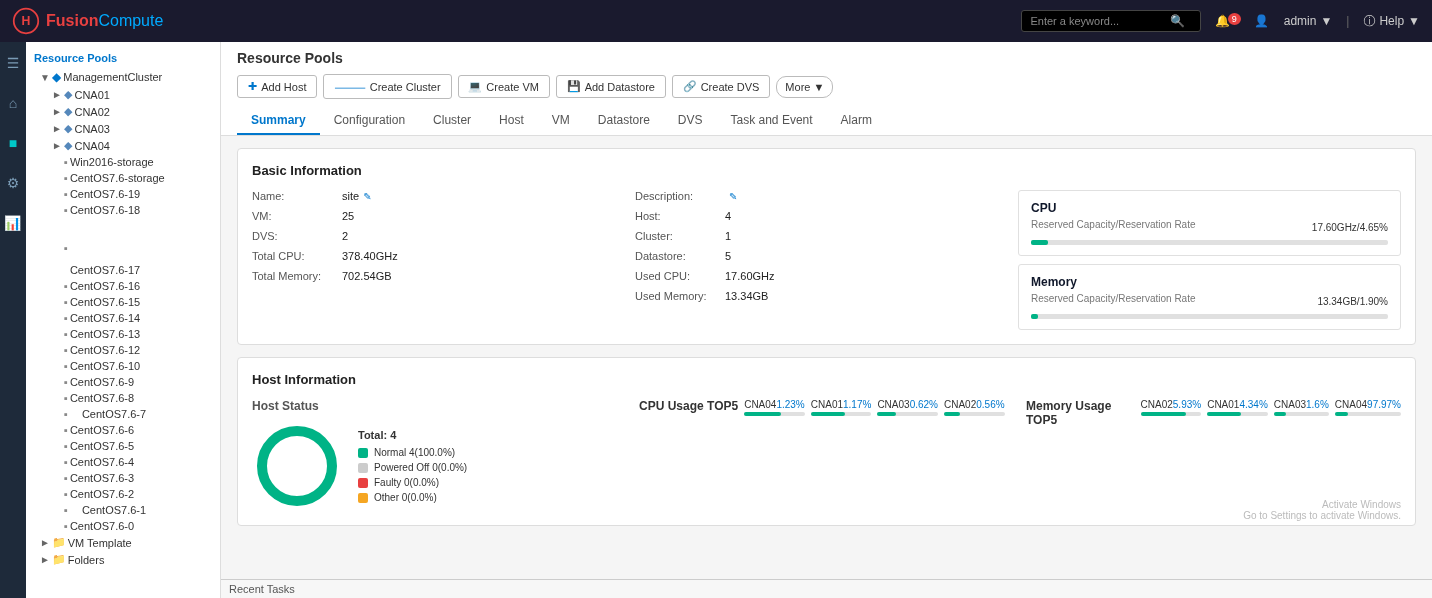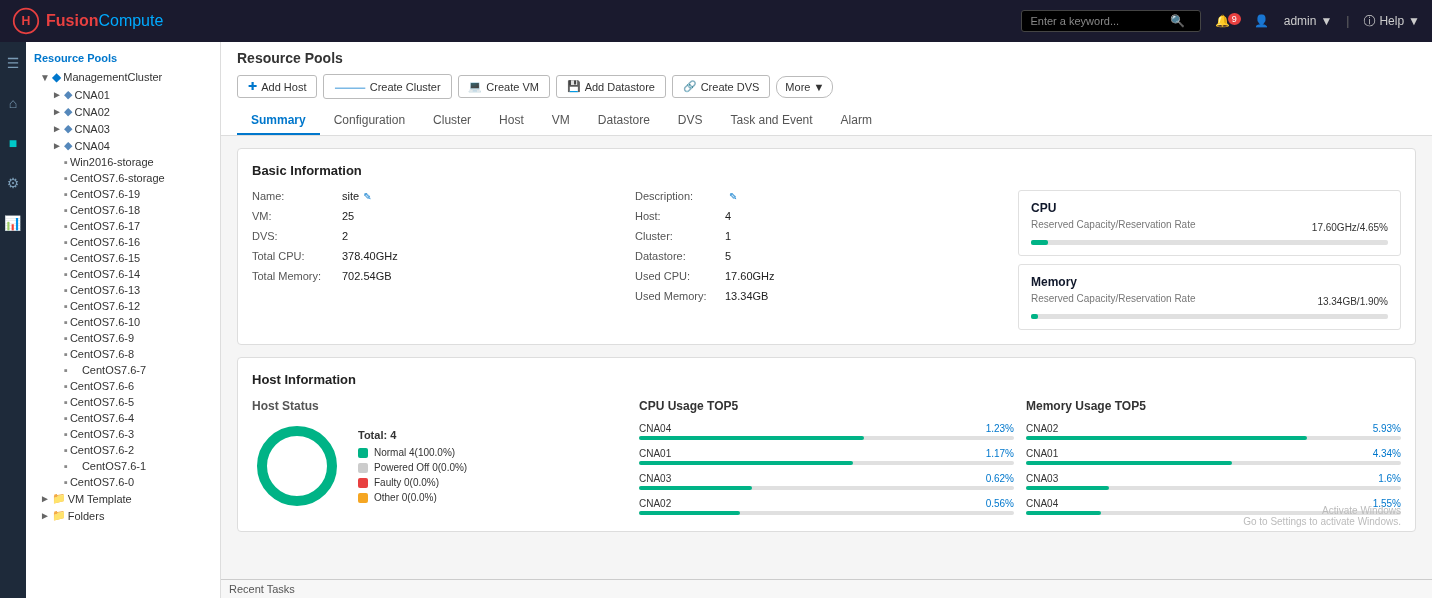--- a/index.html
+++ b/index.html
@@ -300,21 +300,21 @@
     }
     .legend-items { display: flex; flex-direction: column; gap: 4px; }
     .legend-item { display: flex; align-items: center; gap: 6px; font-size: 10px; }
     .legend-dot { width: 10px; height: 10px; border-radius: 2px; flex-shrink: 0; }
     .legend-normal { background: #00b386; }
     .legend-poweredoff { background: #ccc; }
     .legend-faulty { background: #e84040; }
     .legend-other { background: #f5a623; }
 
     
-    .usage-section { display: flex; flex-direction: column; gap: 6px; }
+    .usage-section { display: flex; flex-direction: row; gap: 6px; }
     .usage-title { font-size: 12px; font-weight: bold; color: #333; margin-bottom: 4px; }
     .usage-row { display: flex; flex-direction: column; gap: 2px; margin-bottom: 2px; }
     .usage-row-header { display: flex; justify-content: space-between; font-size: 10px; }
     .usage-host { color: #333; }
     .usage-pct { color: #0077cc; font-size: 10px; }
     .usage-bar-bg { background: #e0e0e0; height: 4px; border-radius: 2px; }
     .usage-bar-fill { background: #00b386; height: 4px; border-radius: 2px; }
 
     
     .content-scroll::-webkit-scrollbar { width: 6px; }
@@ -412,21 +412,21 @@
       <span style="margin-left:2px;">CentOS7.6-19</span>
     </div>
     <div class="tree-item tree-indent-2">
       <span class="arrow">&nbsp;</span>
       <span class="vm-icon">▪</span>
       <span style="margin-left:2px;">CentOS7.6-18</span>
     </div>
     <div class="tree-item tree-indent-2">
       <span class="arrow">&nbsp;</span>
       <span class="vm-icon">▪</span>
-      <span style="margin-left:2px;">CentOS7.6-17</span>
+      <span style="margin-left:2px;margin-top:44px;">CentOS7.6-17</span>
     </div>
     <div class="tree-item tree-indent-2">
       <span class="arrow">&nbsp;</span>
       <span class="vm-icon">▪</span>
       <span style="margin-left:2px;">CentOS7.6-16</span>
     </div>
     <div class="tree-item tree-indent-2">
       <span class="arrow">&nbsp;</span>
       <span class="vm-icon">▪</span>
       <span style="margin-left:2px;">CentOS7.6-15</span>
@@ -742,21 +742,21 @@
                 <span class="usage-host">CNA03</span>
                 <span class="usage-pct">1.6%</span>
               </div>
               <div class="usage-bar-bg">
                   <div class="usage-bar-fill" style="width:22%;"></div>
                 </div>
             </div>
             <div class="usage-row">
               <div class="usage-row-header">
                 <span class="usage-host">CNA04</span>
-                <span class="usage-pct">1.55%</span>
+                <span class="usage-pct">97.97%</span>
               </div>
               <div class="usage-bar-bg">
                   <div class="usage-bar-fill" style="width:20%;"></div>
                 </div>
             </div>
 
             <div style="position:absolute;bottom:-10px;right:0;color:#bbb;font-size:10px;text-align:right;pointer-events:none;">
               <div>Activate Windows</div>
               <div>Go to Settings to activate Windows.</div>
             </div>

